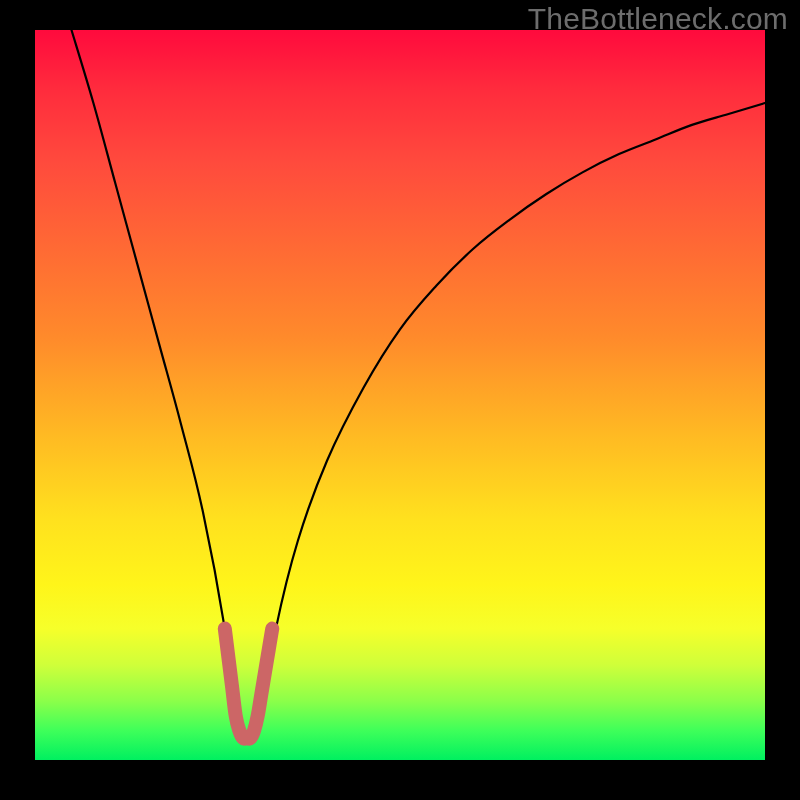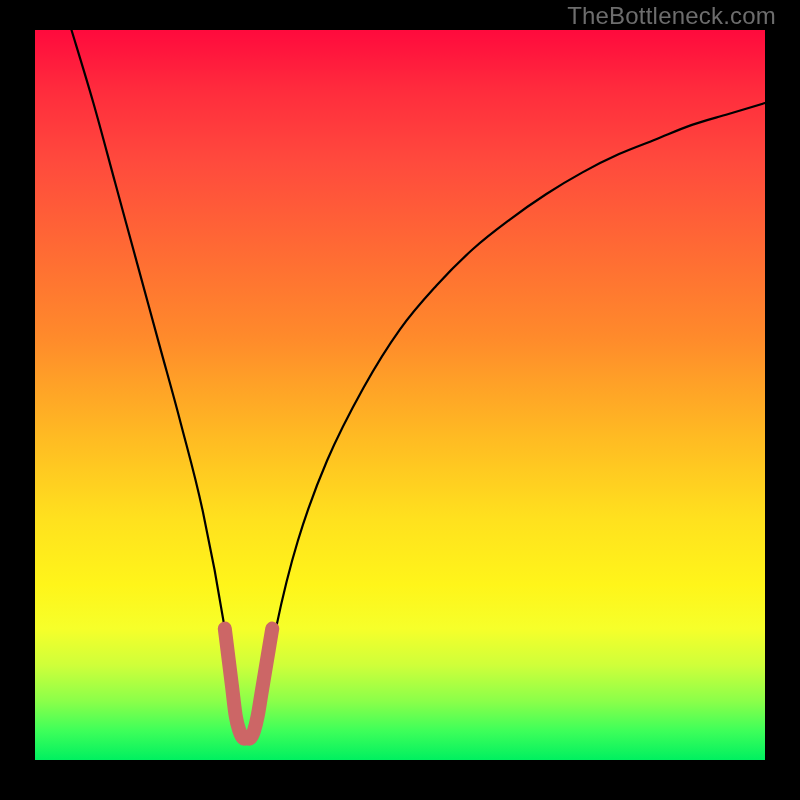--- a/index.html
+++ b/index.html
@@ -13,23 +13,23 @@
   }
   .outer {
     width: 800px;
     height: 800px;
     background: #000;
     position: relative;
   }
   .attribution {
     position: absolute;
     top: 2px;
-    right: 24px;
+    right: 12px;
     color: #6d6d6d;
-    font-size: 24px;
+    font-size: 30px;
     letter-spacing: 0.2px;
   }
   .plot-area {
     position: absolute;
     left: 35px;
     top: 30px;
     width: 730px;
     height: 730px;
     
     background: linear-gradient(to bottom,

